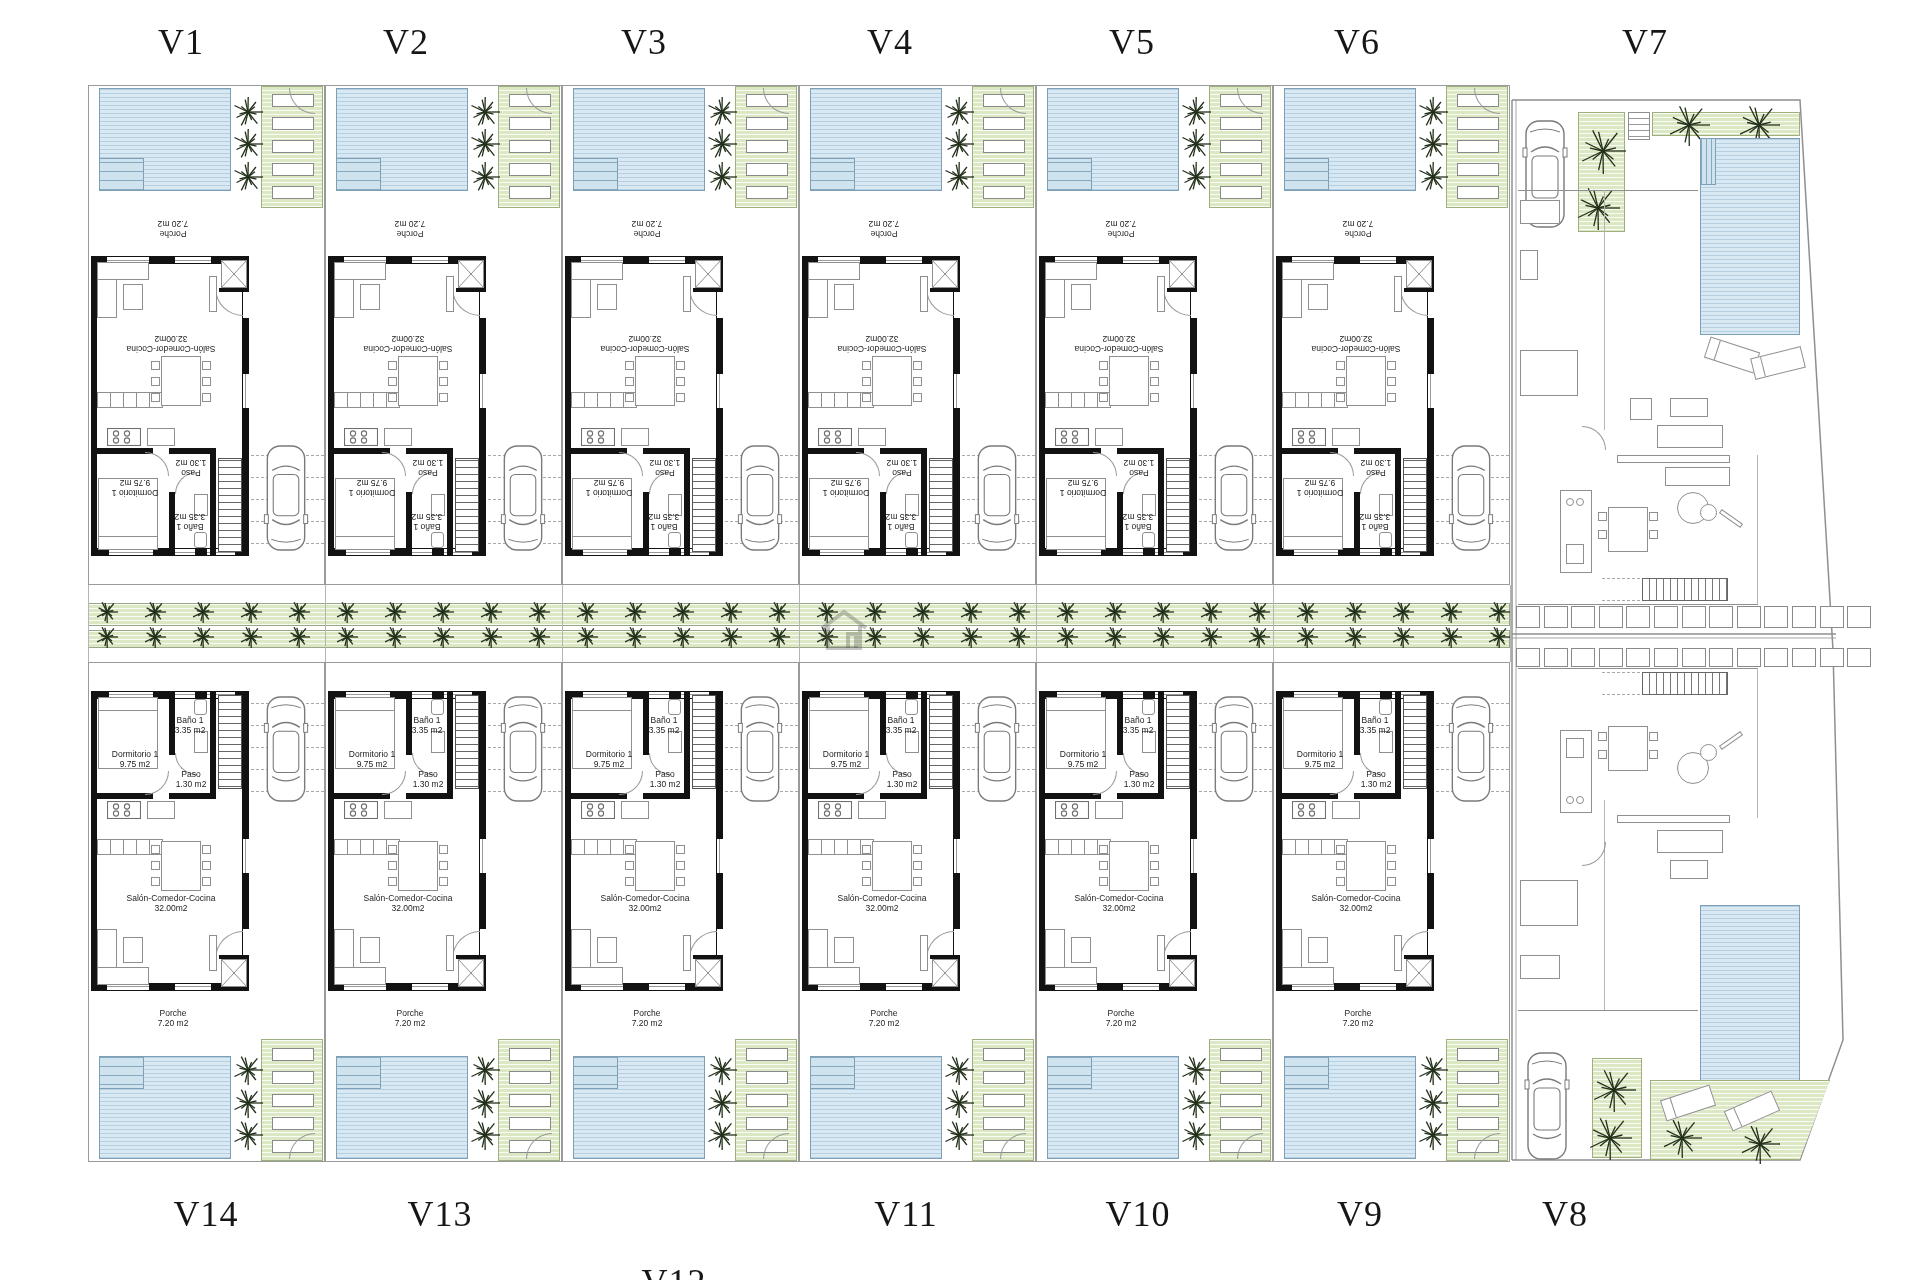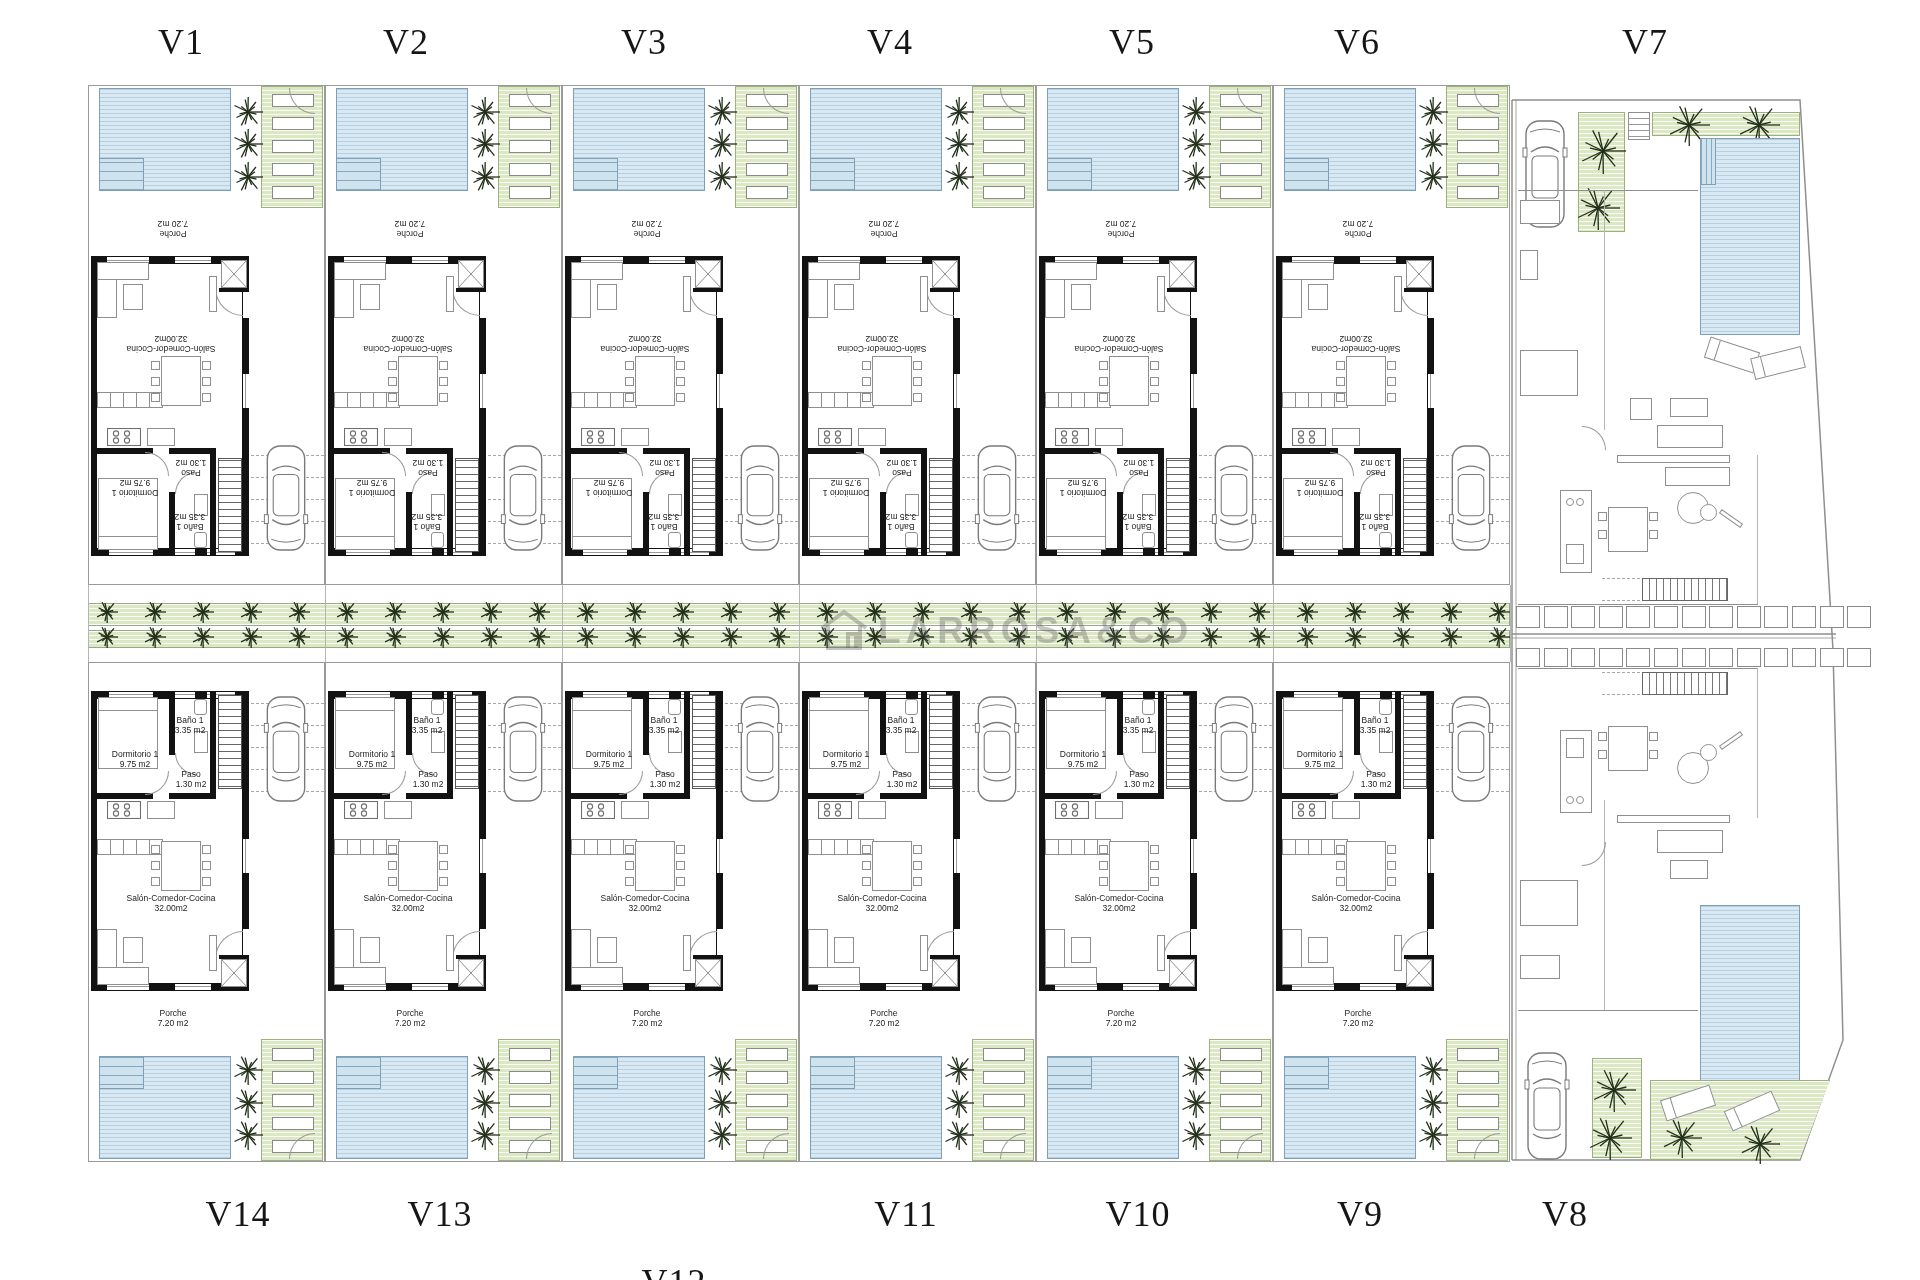--- a/index.html
+++ b/index.html
@@ -58,21 +58,21 @@
 <div id="plan">
 
   <div class="vlabel" style="left:181px;top:42px;">V1</div>
   <div class="vlabel" style="left:406px;top:42px;">V2</div>
   <div class="vlabel" style="left:644px;top:42px;">V3</div>
   <div class="vlabel" style="left:890px;top:42px;">V4</div>
   <div class="vlabel" style="left:1132px;top:42px;">V5</div>
   <div class="vlabel" style="left:1357px;top:42px;">V6</div>
   <div class="vlabel" style="left:1645px;top:42px;">V7</div>
 
-  <div class="vlabel" style="left:206px;top:1214px;margin-left:32px;">V14</div>
+  <div class="vlabel" style="left:206px;top:1214px;">V14</div>
   <div class="vlabel" style="left:440px;top:1214px;">V13</div>
   <div class="vlabel" style="left:674px;top:1282px;">V12</div>
   <div class="vlabel" style="left:906px;top:1214px;">V11</div>
   <div class="vlabel" style="left:1138px;top:1214px;">V10</div>
   <div class="vlabel" style="left:1360px;top:1214px;">V9</div>
   <div class="vlabel" style="left:1565px;top:1214px;">V8</div>
 
   <div id="street" class="abs" style="left:88px;top:585px;width:1422px;height:77px;">
     <div class="green" style="left:0;top:18px;width:1422px;height:23px;border-color:#99a88a;"></div>
     <div class="green" style="left:0;top:45px;width:1422px;height:18px;border-color:#99a88a;"></div>
@@ -1364,21 +1364,20 @@
       <div class="tile" style="left: 1792px; top: 648px; width: 24px; height: 19px;"></div>
       <div class="tile" style="left: 1819.6px; top: 648px; width: 24px; height: 19px;"></div>
       <div class="tile" style="left: 1847.2px; top: 648px; width: 24px; height: 19px;"></div>
     </div>
 
   <svg class="abs" style="left:818px;top:606px;z-index:50;" width="52" height="48" viewBox="0 0 52 48" fill="none" stroke="rgba(90,90,90,.35)" stroke-width="4">
     <path d="M4 22 L26 6 L48 22"></path>
       <path d="M10 20 V42 H42 V20"></path>
       <path d="M30 42 V28 H38 V42"></path>
   </svg>
-  <div id="watermark">LARROSA&amp;CO</div>
 
 <div class="unit flip" style="left: 88px; top: 85px;">
 
     <div class="dash" style="left:162px;top:40px;width:73px;"></div>
     <div class="dash" style="left:162px;top:62px;width:73px;"></div>
     <div class="dash" style="left:162px;top:84px;width:73px;"></div>
     <div class="dash" style="left:162px;top:106px;width:73px;"></div>
     <div class="dash" style="left:162px;top:128px;width:73px;"></div>
 
     <div class="abs car-slot" style="left:174px;top:31px;width:46px;height:110px;"><svg width="46" height="110" viewBox="0 0 46 112" fill="#fff" stroke="#7a7a7a" stroke-width="1.4">

